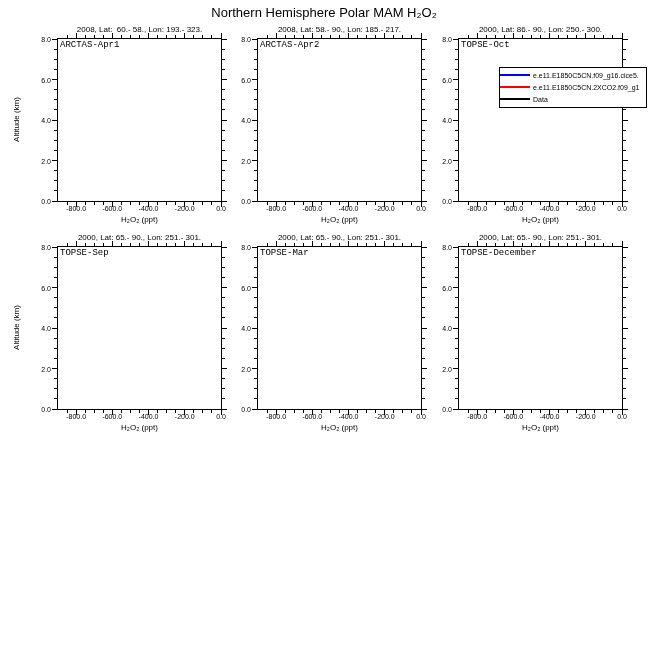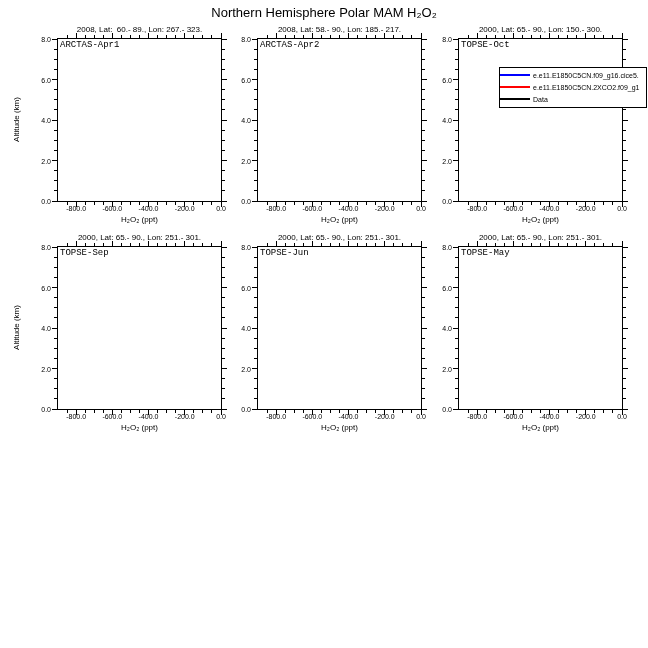--- a/index.html
+++ b/index.html
@@ -47,21 +47,21 @@
   .legend-text { font-size:7px; }
 </style>
 </head>
 <body>
 
 <div class="page">
 
   <div class="title">Northern Hemisphere Polar MAM H₂O₂</div>
 
   <div class="subplot c0 r0">
-    <div class="sp-header">2008, Lat:  60.- 89., Lon: 267.- 323.</div>
+    <div class="sp-header">2008, Lat:  60.- 58., Lon: 193.- 323.</div>
     <div class="axis-y-title">Altitude (km)</div>
     <div class="plotbox">
       <div class="plot-label">ARCTAS-Apr1</div>
     <div class="tick" style="left: 17.6111px; bottom: -6px; width: 1px; height: 5px;"></div>
         <div class="tick" style="left: 17.6111px; top: -6px; width: 1px; height: 5px;"></div>
         <div class="xlab" style="left: 18.1111px; top: 166px;">-800.0</div>
         <div class="tick" style="left: 53.8333px; bottom: -6px; width: 1px; height: 5px;"></div>
         <div class="tick" style="left: 53.8333px; top: -6px; width: 1px; height: 5px;"></div>
         <div class="xlab" style="left: 54.3333px; top: 166px;">-600.0</div>
         <div class="tick" style="left: 90.0556px; bottom: -6px; width: 1px; height: 5px;"></div>
@@ -224,21 +224,21 @@
         <div class="tick" style="top: 29.875px; right: -4px; width: 3px; height: 1px;"></div>
         <div class="tick" style="top: 19.75px; left: -4px; width: 3px; height: 1px;"></div>
         <div class="tick" style="top: 19.75px; right: -4px; width: 3px; height: 1px;"></div>
         <div class="tick" style="top: 9.625px; left: -4px; width: 3px; height: 1px;"></div>
         <div class="tick" style="top: 9.625px; right: -4px; width: 3px; height: 1px;"></div>
       </div>
     <div class="axis-x-title">H₂O₂ (ppt)</div>
   </div>
 
   <div class="subplot c2 r0">
-    <div class="sp-header">2000, Lat: 65.- 90., Lon: 150.- 300.</div>
+    <div class="sp-header">2000, Lat: 86.- 90., Lon: 250.- 300.</div>
     <div class="plotbox">
       <div class="plot-label">TOPSE-Oct</div>
       <div class="legend">
         <div class="legend-row">
           <span class="legend-line" style="background-color: rgb(0, 0, 255);"></span>
           <span class="legend-text">e.e11.E1850C5CN.f09_g16.cice5.</span>
         </div>
         <div class="legend-row">
           <span class="legend-line" style="background-color: rgb(255, 0, 0);"></span>
           <span class="legend-text">e.e11.E1850C5CN.2XCO2.f09_g1</span>
@@ -417,21 +417,21 @@
         <div class="tick" style="top: 19.75px; right: -4px; width: 3px; height: 1px;"></div>
         <div class="tick" style="top: 9.625px; left: -4px; width: 3px; height: 1px;"></div>
         <div class="tick" style="top: 9.625px; right: -4px; width: 3px; height: 1px;"></div>
       </div>
     <div class="axis-x-title">H₂O₂ (ppt)</div>
   </div>
 
   <div class="subplot c1 r1">
     <div class="sp-header">2000, Lat: 65.- 90., Lon: 251.- 301.</div>
     <div class="plotbox">
-      <div class="plot-label">TOPSE-Jun</div>
+      <div class="plot-label">TOPSE-Mar</div>
     <div class="tick" style="left: 17.6111px; bottom: -6px; width: 1px; height: 5px;"></div>
         <div class="tick" style="left: 17.6111px; top: -6px; width: 1px; height: 5px;"></div>
         <div class="xlab" style="left: 18.1111px; top: 166px;">-800.0</div>
         <div class="tick" style="left: 53.8333px; bottom: -6px; width: 1px; height: 5px;"></div>
         <div class="tick" style="left: 53.8333px; top: -6px; width: 1px; height: 5px;"></div>
         <div class="xlab" style="left: 54.3333px; top: 166px;">-600.0</div>
         <div class="tick" style="left: 90.0556px; bottom: -6px; width: 1px; height: 5px;"></div>
         <div class="tick" style="left: 90.0556px; top: -6px; width: 1px; height: 5px;"></div>
         <div class="xlab" style="left: 90.5556px; top: 166px;">-400.0</div>
         <div class="tick" style="left: 126.278px; bottom: -6px; width: 1px; height: 5px;"></div>
@@ -505,21 +505,21 @@
         <div class="tick" style="top: 19.75px; right: -4px; width: 3px; height: 1px;"></div>
         <div class="tick" style="top: 9.625px; left: -4px; width: 3px; height: 1px;"></div>
         <div class="tick" style="top: 9.625px; right: -4px; width: 3px; height: 1px;"></div>
       </div>
     <div class="axis-x-title">H₂O₂ (ppt)</div>
   </div>
 
   <div class="subplot c2 r1">
     <div class="sp-header">2000, Lat: 65.- 90., Lon: 251.- 301.</div>
     <div class="plotbox">
-      <div class="plot-label">TOPSE-May</div>
+      <div class="plot-label">TOPSE-December</div>
     <div class="tick" style="left: 17.6111px; bottom: -6px; width: 1px; height: 5px;"></div>
         <div class="tick" style="left: 17.6111px; top: -6px; width: 1px; height: 5px;"></div>
         <div class="xlab" style="left: 18.1111px; top: 166px;">-800.0</div>
         <div class="tick" style="left: 53.8333px; bottom: -6px; width: 1px; height: 5px;"></div>
         <div class="tick" style="left: 53.8333px; top: -6px; width: 1px; height: 5px;"></div>
         <div class="xlab" style="left: 54.3333px; top: 166px;">-600.0</div>
         <div class="tick" style="left: 90.0556px; bottom: -6px; width: 1px; height: 5px;"></div>
         <div class="tick" style="left: 90.0556px; top: -6px; width: 1px; height: 5px;"></div>
         <div class="xlab" style="left: 90.5556px; top: 166px;">-400.0</div>
         <div class="tick" style="left: 126.278px; bottom: -6px; width: 1px; height: 5px;"></div>

